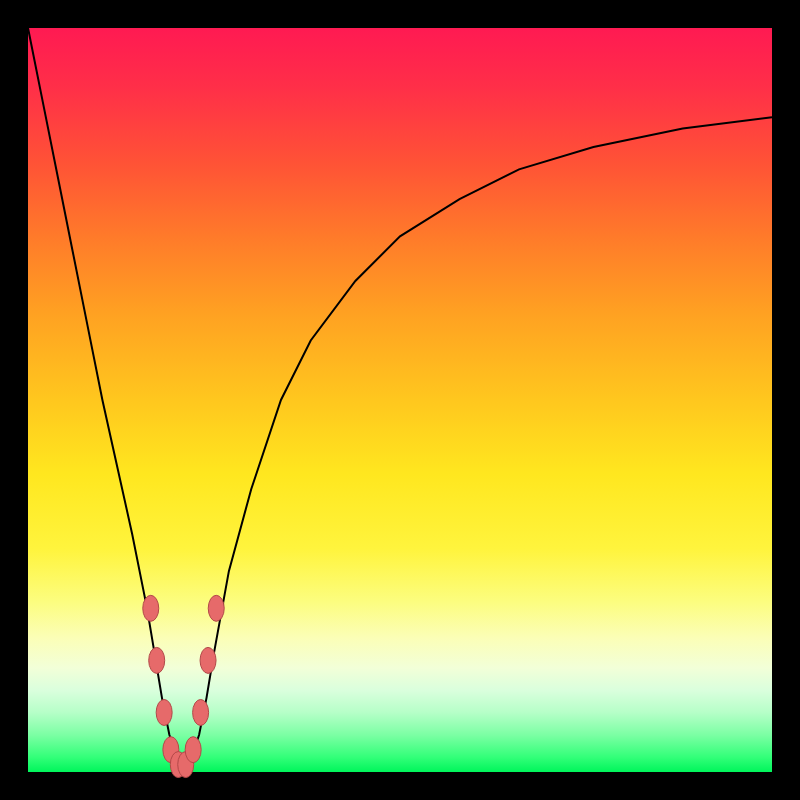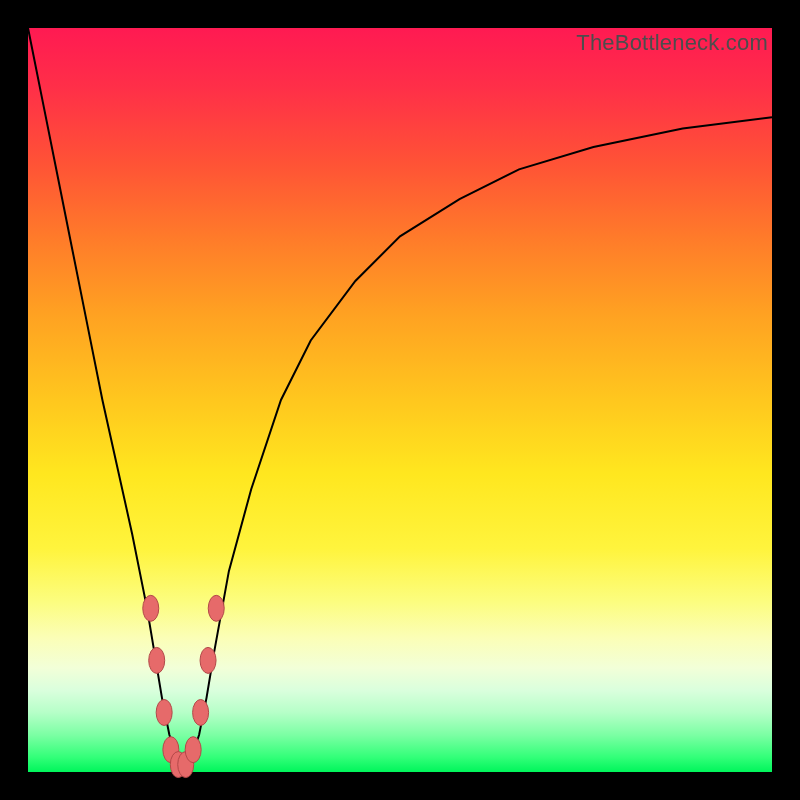--- a/index.html
+++ b/index.html
@@ -78,14 +78,13 @@
         <ellipse cx="142.85" cy="721.68" rx="8" ry="13" fill="#e66a6a" stroke="#b24848" stroke-width="1"></ellipse>
         <ellipse cx="150.29" cy="736.56" rx="8" ry="13" fill="#e66a6a" stroke="#b24848" stroke-width="1"></ellipse>
         <ellipse cx="157.73" cy="736.56" rx="8" ry="13" fill="#e66a6a" stroke="#b24848" stroke-width="1"></ellipse>
         <ellipse cx="165.17" cy="721.68" rx="8" ry="13" fill="#e66a6a" stroke="#b24848" stroke-width="1"></ellipse>
         <ellipse cx="172.61" cy="684.48" rx="8" ry="13" fill="#e66a6a" stroke="#b24848" stroke-width="1"></ellipse>
         <ellipse cx="180.05" cy="632.40" rx="8" ry="13" fill="#e66a6a" stroke="#b24848" stroke-width="1"></ellipse>
         <ellipse cx="188.23" cy="580.32" rx="8" ry="13" fill="#e66a6a" stroke="#b24848" stroke-width="1"></ellipse>
       </g>
   </svg>
 
-  <div class="watermark">TheBottleneck.com</div>
 </div>
 
 </body></html>

